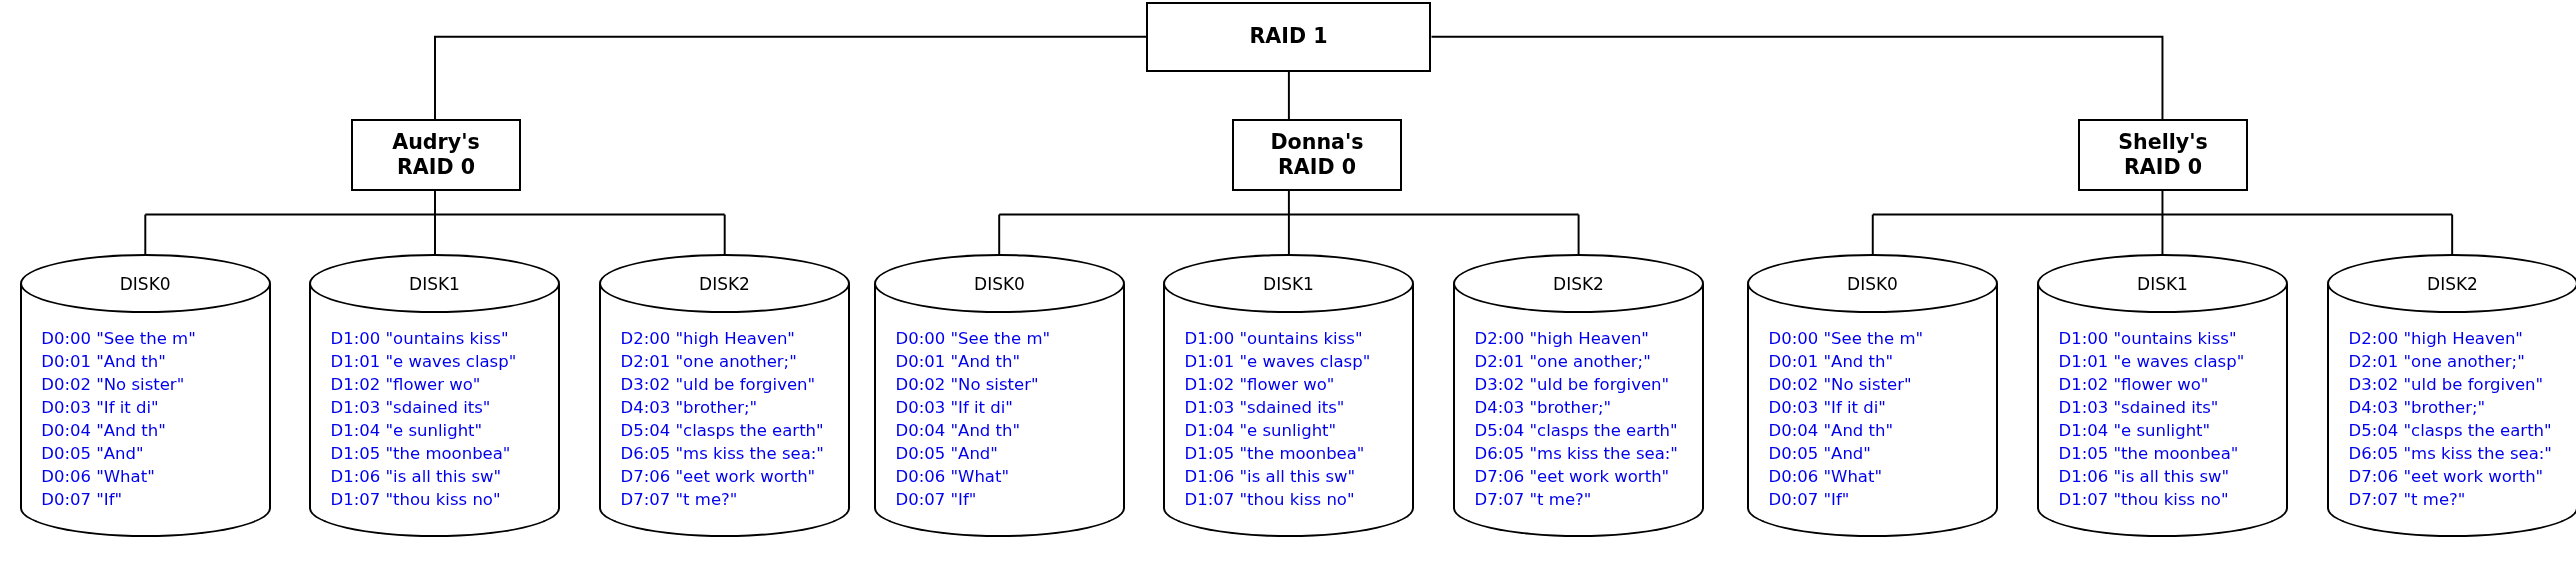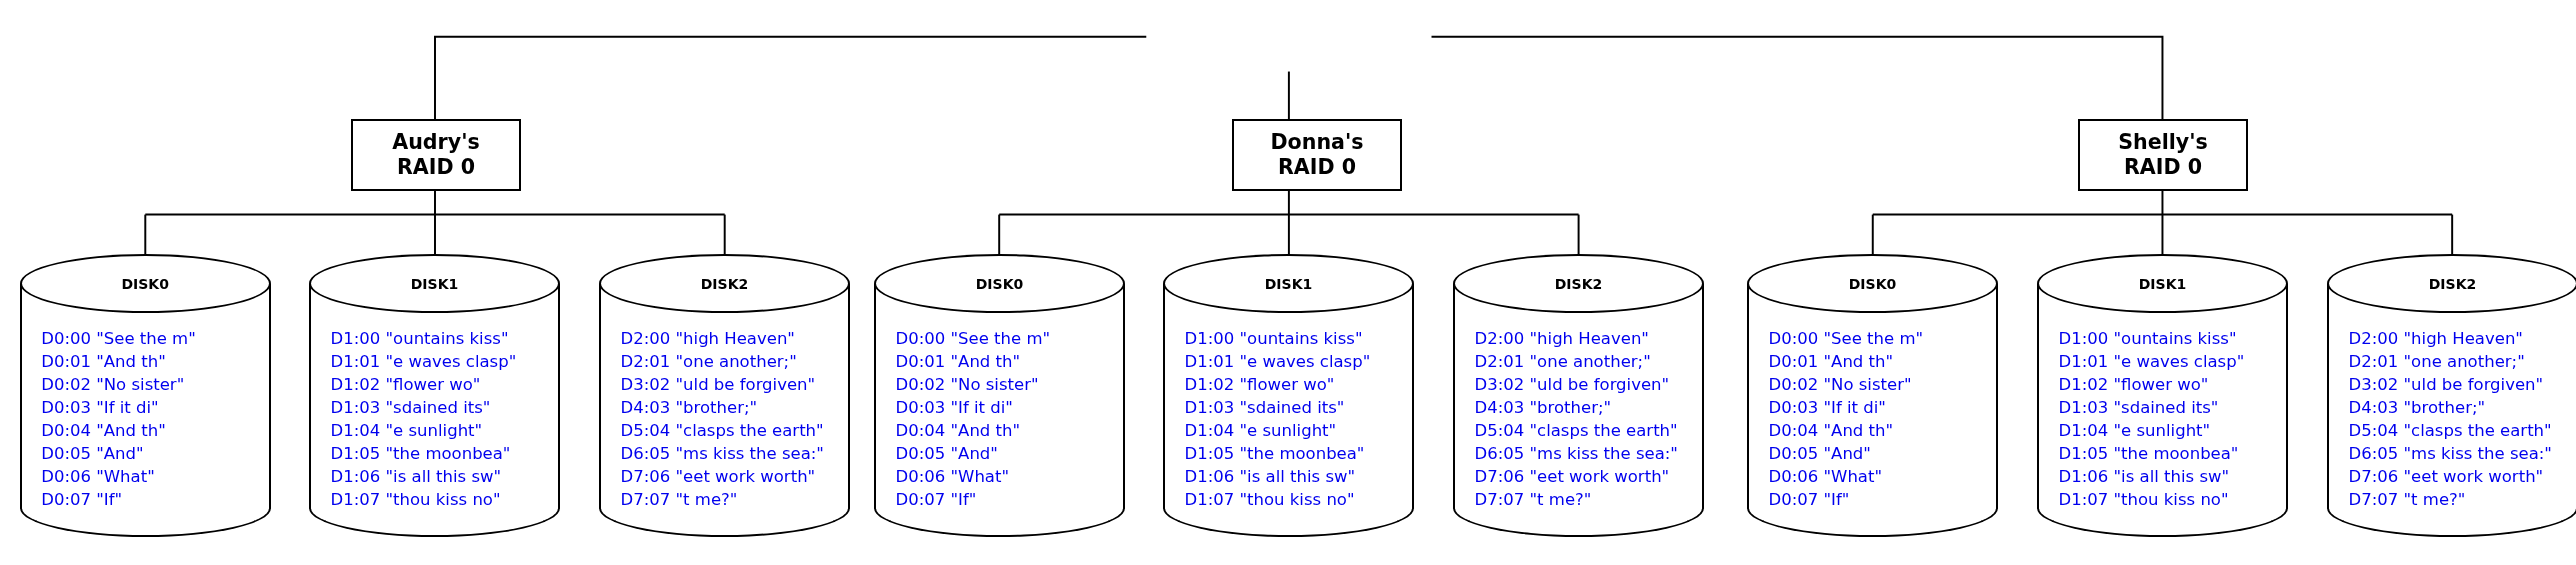--- a/index.html
+++ b/index.html
@@ -57,22 +57,22 @@
     width: 100%; height: 59px;
     box-sizing: border-box;
     background: #fff;
     border: 2.2px solid #000;
     border-radius: 50%;
     display: flex;
     align-items: center;
     justify-content: center;
   }
   .disk-title {
-    font-weight: bold;
-    font-size: 14px;
+    font-weight: normal;
+    font-size: 17px;
     color: #000;
   }
   .disk-blocks {
     position: absolute;
     left: 21.5px; right: 3.6px; top: 73px;
     font-size: 16.5px;
     line-height: 23px;
     color: var(--block-blue, #0000ee);
     white-space: nowrap;
   }
@@ -99,20 +99,23 @@
     <path d="M 1117.5 240 H 1765.5"></path>
     <path d="M 1117.5 240 V 298"></path>
     <path d="M 1765.5 240 V 298"></path>
 
     <path d="M 2418.5 213 V 298"></path>
     <path d="M 2094.5 240 H 2742.5"></path>
     <path d="M 2094.5 240 V 298"></path>
     <path d="M 2742.5 240 V 298"></path>
   </svg>
 
+  <div class="node raid1">
+    <span>RAID 1</span>
+  </div>
 
   <div class="node raid0 g0">
     <span>Audry's</span>
     <span>RAID 0</span>
   </div>
   <div class="node raid0 g1">
     <span>Donna's</span>
     <span>RAID 0</span>
   </div>
   <div class="node raid0 g2">

